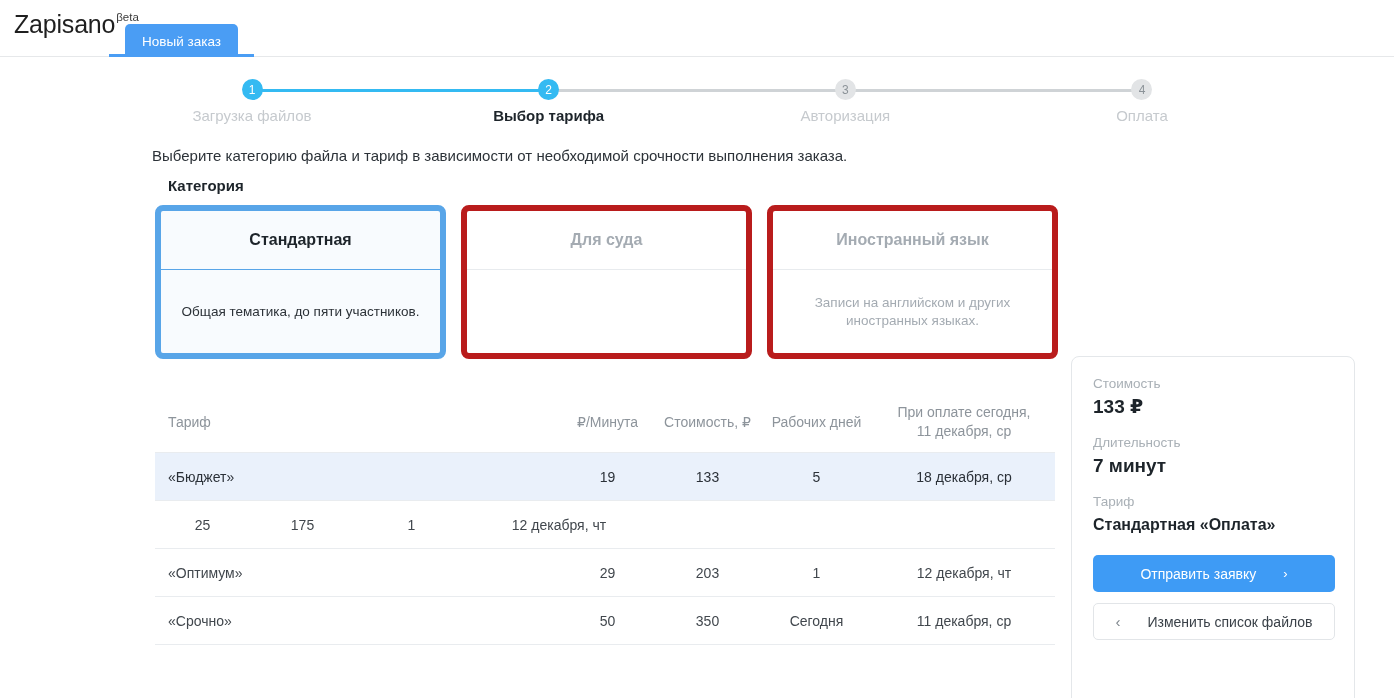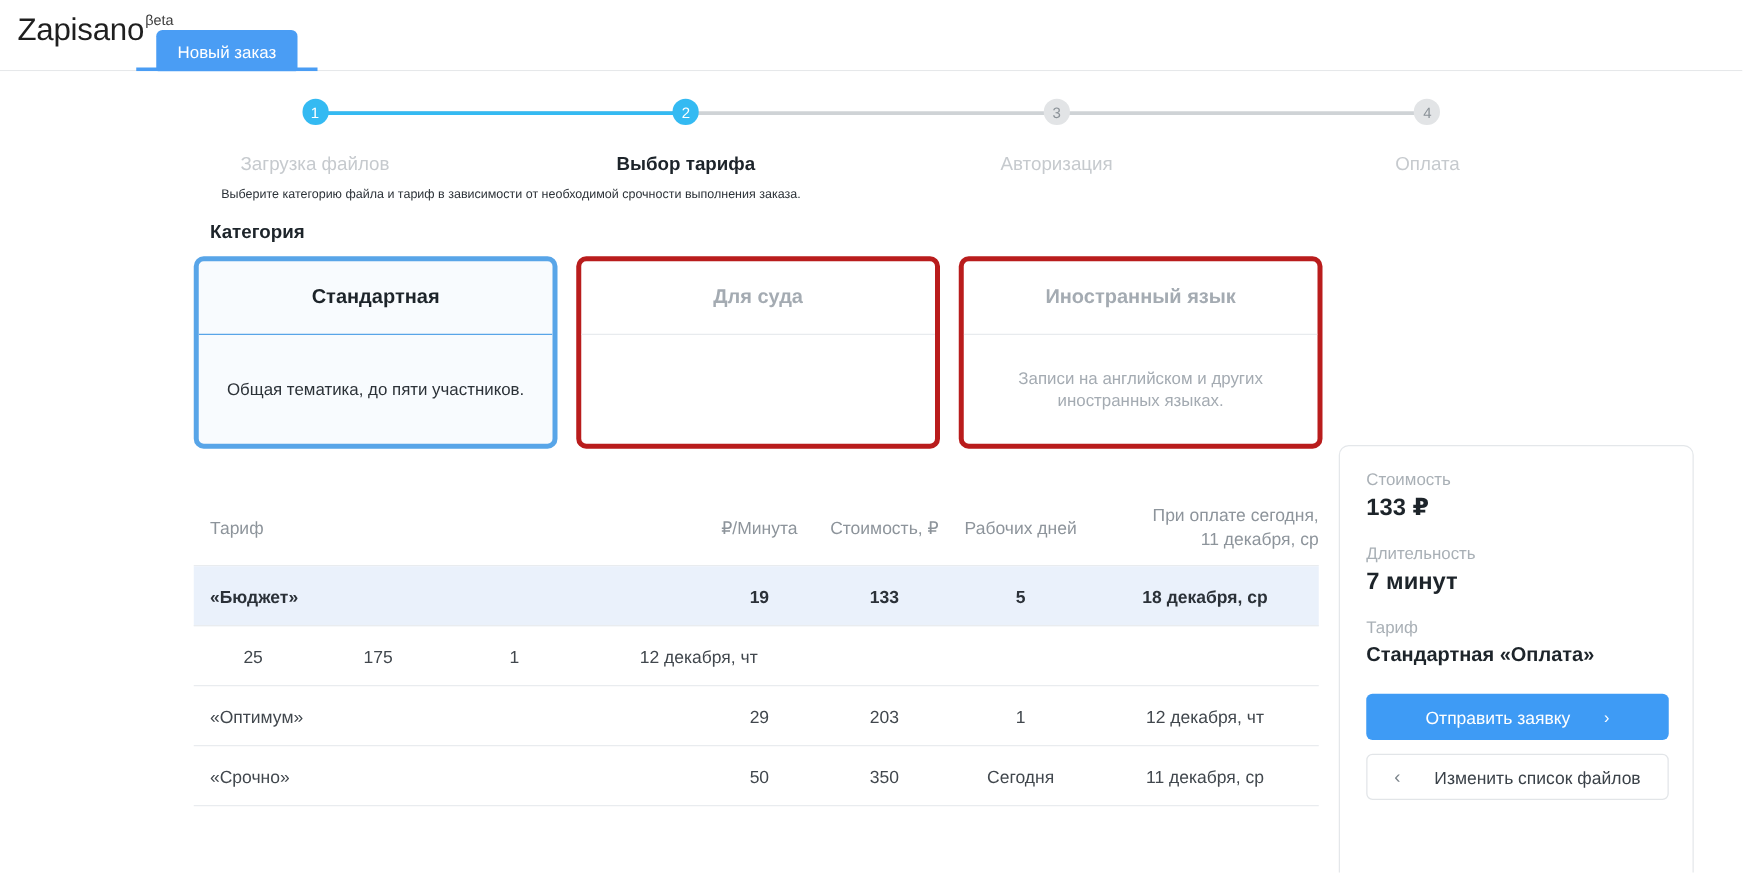--- a/index.html
+++ b/index.html
@@ -113,43 +113,43 @@
   .step { position: relative; width: 30px; display: flex; flex-direction: column; align-items: center; }
   .step-circle {
     width: 21px; height: 21px; border-radius: 50%;
     display: flex; align-items: center; justify-content: center;
     font-size: 12px; line-height: 1;
     background: #e2e4e6; color: #8b9298;
     position: relative; z-index: 2;
   }
   .step.active .step-circle, .step.done .step-circle { background: #34baf2; color: #ffffff; }
   .step-label {
-    margin-top: 23px;
+    margin-top: 7px;
     font-size: 15px;
     white-space: nowrap;
     color: #c6cace;
   }
   .step.active .step-label { color: #1d242a; font-weight: bold; }
 
   
   .content { position: relative; width: 1394px; }
   .intro {
-    position: absolute; left: 177px; top: 0;
-    font-size: 10px; color: #2c3238; line-height: 18px;
+    position: absolute; left: 152px; top: 0;
+    font-size: 15px; color: #2c3238; line-height: 18px;
   }
   .cat-title {
     position: absolute; left: 168px; top: 30px;
     font-size: 15px; font-weight: bold; color: #1d242a;
   }
 
   
   .cards { position: absolute; left: 155px; top: 58px; display: flex; gap: 15px; }
   .cat-card {
     width: 291px; height: 154px;
-    border: 4px solid #b91c1c;
+    border: 6px solid #b91c1c;
     border-radius: 8px;
     background: #ffffff;
     display: flex; flex-direction: column;
     cursor: pointer;
     overflow: hidden;
   }
   .cat-card.selected {
     border-color: #58a5e8;
     background: #f8fbfe;
   }
@@ -186,28 +186,28 @@
     min-height: 48px;
   }
   .trow.thead {
     border-bottom: 1px solid #e9ecef;
     min-height: 61px;
     align-items: center;
   }
   .trow.thead .c { color: #8d949b; font-size: 14px; line-height: 19px; }
   .trow.selected { background: #eaf1fb; }
   .trow.selected .c { font-weight: bold; color: #2b3views; }
-  .trow.selected .c { font-weight: bold; color: #2b3138; }
+  .trow.selected .c { font-weight: normal; color: #2b3138; }
   .c { color: #41474d; }
   .c-name { width: 405px; padding-left: 13px; text-align: left; }
   .c-min { width: 95px; text-align: center; }
   .c-cost { width: 105px; text-align: center; }
   .c-days { width: 113px; text-align: center; }
   .c-date { width: 182px; text-align: center; }
-  .thead .c-date { white-space: pre-line; text-align: right; }
+  .thead .c-date { white-space: pre-line; }
 
   
   .summary {
     position: absolute;
     left: 1071px; top: 209px;
     width: 284px; height: 414px;
     border: 1px solid #e4e7ea;
     border-radius: 8px;
     background: #ffffff;
     padding: 18px 21px;

